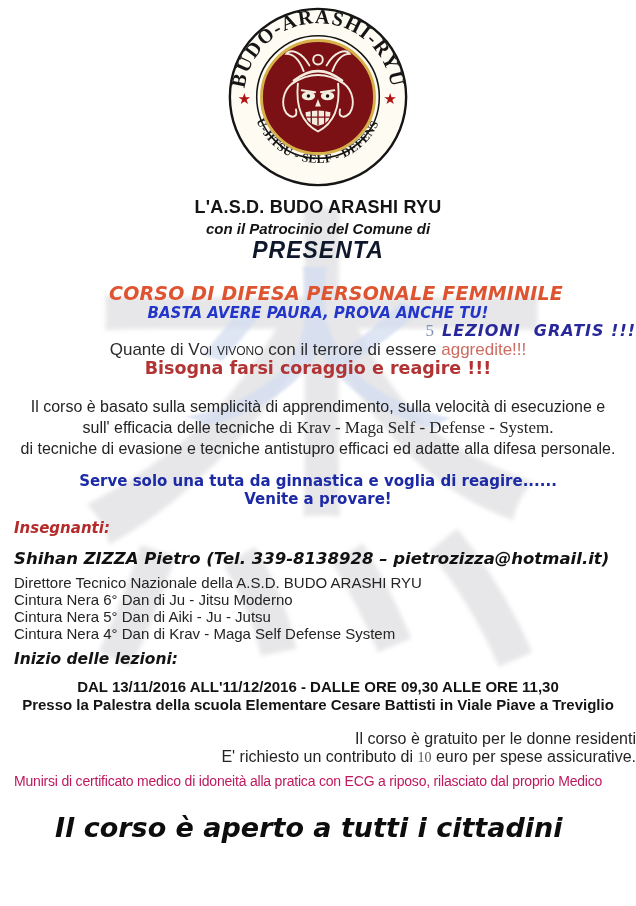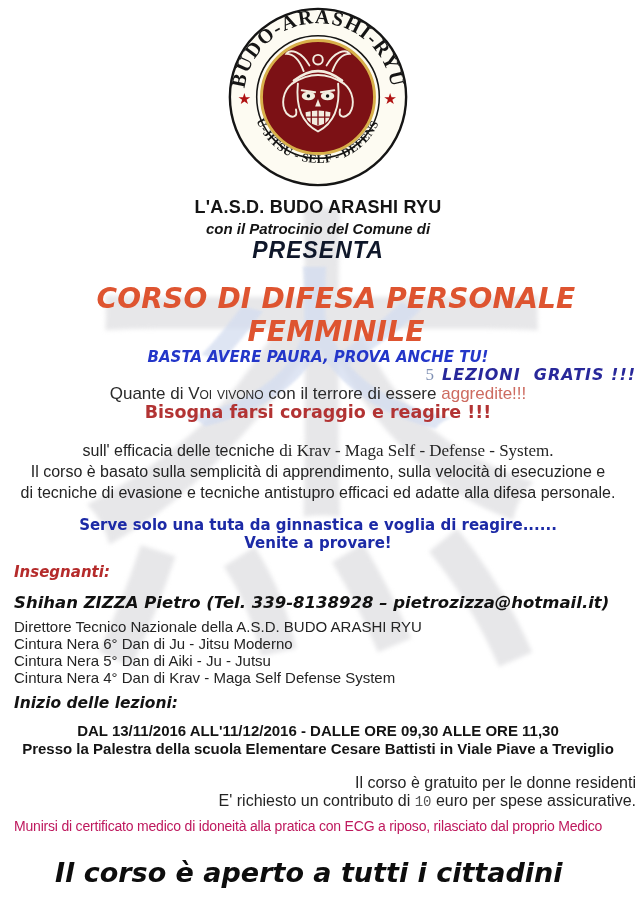--- a/index.html
+++ b/index.html
@@ -16,21 +16,21 @@
   .content{position:relative;z-index:1;}
   
   .logo-wrap{text-align:center;padding-top:6px;}
   
   .org{margin-top:5px;text-align:center;font-size:18px;font-weight:bold;letter-spacing:.2px;color:#141414;}
   .patronage{margin-top:2px;text-align:center;font-size:15px;font-weight:bold;font-style:italic;color:#141414;}
   .presenta{text-align:center;font-size:23px;font-weight:bold;font-style:italic;
             letter-spacing:1px;color:#0f172a;}
   
   .title{margin-top:18px;text-align:center;font-family:"DejaVu Sans",sans-serif;
-         font-size:28px;font-weight:bold;font-style:italic;color:#de5430;letter-spacing:.2px;margin-left:36px;}
+         font-size:19px;font-weight:bold;font-style:italic;color:#de5430;letter-spacing:.2px;margin-left:36px;}
   .subtitle{text-align:center;font-family:"DejaVu Sans",sans-serif;
             font-size:15px;font-weight:bold;font-style:italic;color:#2336c9;}
   .gratis{text-align:right;font-size:16px;line-height:17px;}
   .gratis .num{font-family:"Liberation Serif",serif;color:#8091b4;font-size:17px;margin-right:8px;}
   .gratis .txt{font-family:"DejaVu Sans",sans-serif;font-weight:bold;font-style:italic;
                color:#28289a;letter-spacing:1px;white-space:pre;}
   .fear{margin-top:1px;text-align:center;font-size:17px;line-height:19px;color:#2b2b2b;}
   .fear .caps{font-variant:small-caps;}
   .fear .hl{color:#cd6b60;}
   .courage{text-align:center;font-family:"DejaVu Sans",sans-serif;
@@ -47,21 +47,21 @@
              font-size:15px;line-height:18px;font-weight:bold;font-style:italic;color:#b52b2b;}
   .shihan{margin:12px 0 0 14px;font-family:"DejaVu Sans",sans-serif;
           font-size:16.5px;line-height:20px;font-weight:bold;font-style:italic;color:#111;}
   .creds{margin:5px 0 0 14px;font-size:15px;line-height:17px;color:#242424;}
   
   .inizio{margin:8px 0 0 14px;font-family:"DejaVu Sans",sans-serif;
           font-size:15.5px;line-height:18px;font-weight:bold;font-style:italic;color:#141414;}
   .dates{margin-top:10px;text-align:center;font-size:15px;line-height:18px;font-weight:bold;color:#141414;}
   
   .fees{margin:16px 0 0 14px;font-size:16px;line-height:17.5px;color:#242424;text-align:right;}
-  .fees .amount{font-family:Liberation Mono, monospace;font-size:14px;color:#555;}
+  .fees .amount{font-family:Liberation Serif, serif;font-size:14px;color:#555;}
   .medical{margin:7px 0 16px 14px;font-size:14px;line-height:17px;color:#be185d;letter-spacing:-.2px;}
   
   .footer{margin:22px 0 0 55px;font-family:"DejaVu Sans",sans-serif;
           font-size:27px;line-height:32px;font-weight:bold;font-style:italic;color:#0d0d0d;}
 </style>
 </head>
 <body>
 
 <div class="page">
 
@@ -123,24 +123,24 @@
     <div class="subtitle">BASTA AVERE PAURA, PROVA ANCHE TU!</div>
     <div class="gratis">
       <span class="num">5</span><span class="txt">LEZIONI  GRATIS !!!</span>
     </div>
     <div class="fear">
       <span>Quante di </span><span class="caps">Voi vivono</span><span> con il terrore di essere </span><span class="hl">aggredite!!!</span>
     </div>
     <div class="courage">Bisogna farsi coraggio e reagire !!!</div>
 
     <div class="about">
+      <div>Il corso è basato sulla semplicità di apprendimento, sulla velocità di esecuzione e</div>
       <div>
         <span>sull' efficacia delle tecniche </span><span class="serif">di Krav - Maga Self - Defense - System.</span>
       </div>
-      <div>Il corso è basato sulla semplicità di apprendimento, sulla velocità di esecuzione e</div>
       <div>di tecniche di evasione e tecniche antistupro efficaci ed adatte alla difesa personale.</div>
     </div>
 
     <div class="invite">
       <div>Serve solo una tuta da ginnastica e voglia di reagire......</div>
       <div>Venite a provare!</div>
     </div>
 
     <div class="label-red">Insegnanti:</div>
     <div class="shihan">Shihan ZIZZA Pietro (Tel. 339-8138928 – pietrozizza@hotmail.it)</div>

